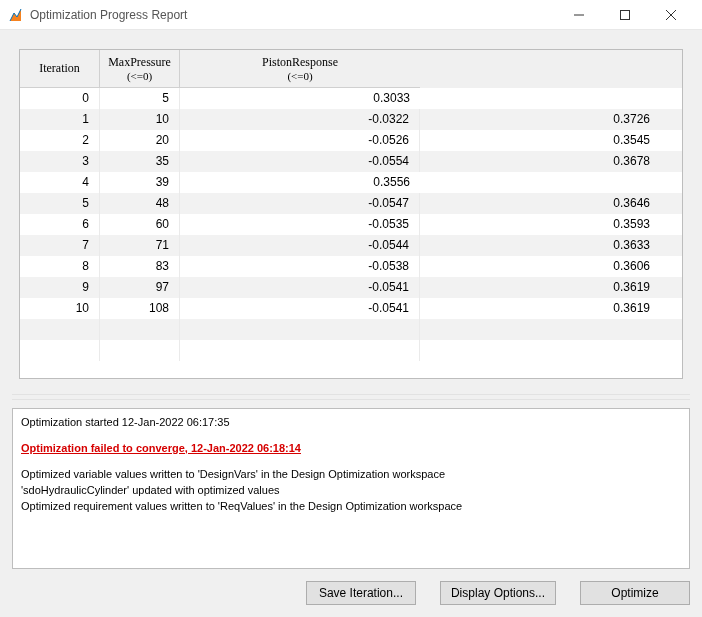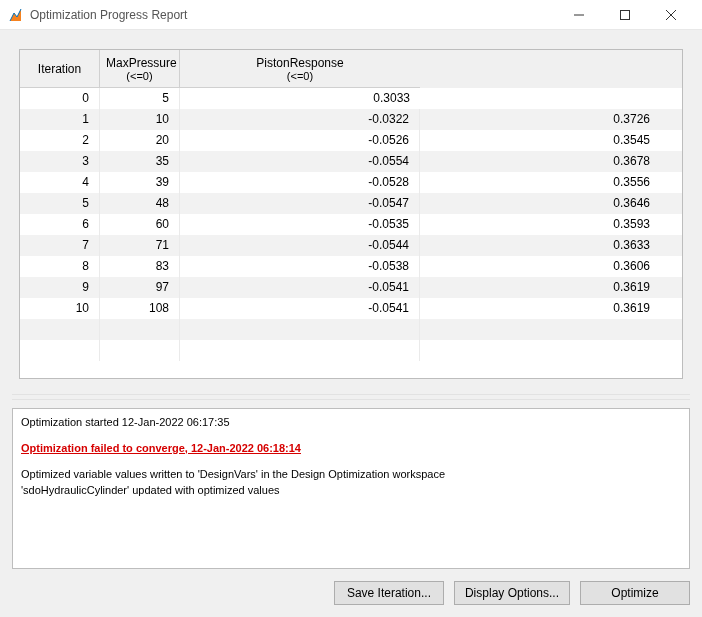--- a/index.html
+++ b/index.html
@@ -57,20 +57,21 @@
     height: 330px;
     display: flex;
     flex-direction: column;
   }
   .thead-row, .tbody-row {
     display: grid;
     grid-template-columns: 80px 80px 240px 240px;
   }
   .thead-row {
     background: #f0f0f0;
+    font-family: Liberation Serif, serif;
   }
   .th {
     border-right: 1px solid #d0d0d0;
     border-bottom: 1px solid #d0d0d0;
     padding: 4px 6px;
     text-align: center;
     font-size: 12px;
     display: flex;
     flex-direction: column;
     justify-content: center;
@@ -121,21 +122,21 @@
     font-size: 11px;
     line-height: 1.45;
   }
   .log-line { white-space: pre-wrap; }
   .log-error { color: #d60000; font-weight: bold; text-decoration: underline; }
   .log-gap { height: 10px; }
 
   .button-bar {
     display: flex;
     justify-content: flex-end;
-    gap: 10px;
+    gap: 24px;
     padding-top: 4px;
   }
   .btn {
     min-width: 110px;
     height: 24px;
     background: #e1e1e1;
     border: 1px solid #adadad;
     font-size: 12px;
     font-family: inherit;
     padding: 0 10px;
@@ -216,21 +217,20 @@
             </div>
             <div class="tbody-row">
               <div class="td">3</div>
               <div class="td">35</div>
               <div class="td">-0.0554</div>
               <div class="td" style="border-right: none;">0.3678</div>
             </div>
             <div class="tbody-row">
               <div class="td">4</div>
               <div class="td">39</div>
-              <div class="td">-0.0528</div>
               <div class="td" style="border-right: none;">0.3556</div>
             </div>
             <div class="tbody-row">
               <div class="td">5</div>
               <div class="td">48</div>
               <div class="td">-0.0547</div>
               <div class="td" style="border-right: none;">0.3646</div>
             </div>
             <div class="tbody-row">
               <div class="td">6</div>
@@ -282,20 +282,21 @@
   <div class="splitter"></div>
 
   <div class="log-panel">
     <div class="log-scroll" id="log-scroll">
         <div class="log-line">Optimization started 12-Jan-2022 06:17:35</div>
         <div class="log-gap"></div>
         <div class="log-line log-error">Optimization failed to converge, 12-Jan-2022 06:18:14</div>
         <div class="log-gap"></div>
         <div class="log-line">Optimized variable values written to 'DesignVars' in the Design Optimization workspace</div>
         <div class="log-line">'sdoHydraulicCylinder' updated with optimized values</div>
+        <div class="log-line">Optimized requirement values written to 'ReqValues' in the Design Optimization workspace</div>
       </div>
   </div>
 
   <div class="button-bar">
     <button class="btn">Save Iteration...</button>
     <button class="btn">Display Options...</button>
     <button class="btn">Optimize</button>
   </div>
 
 </div>

